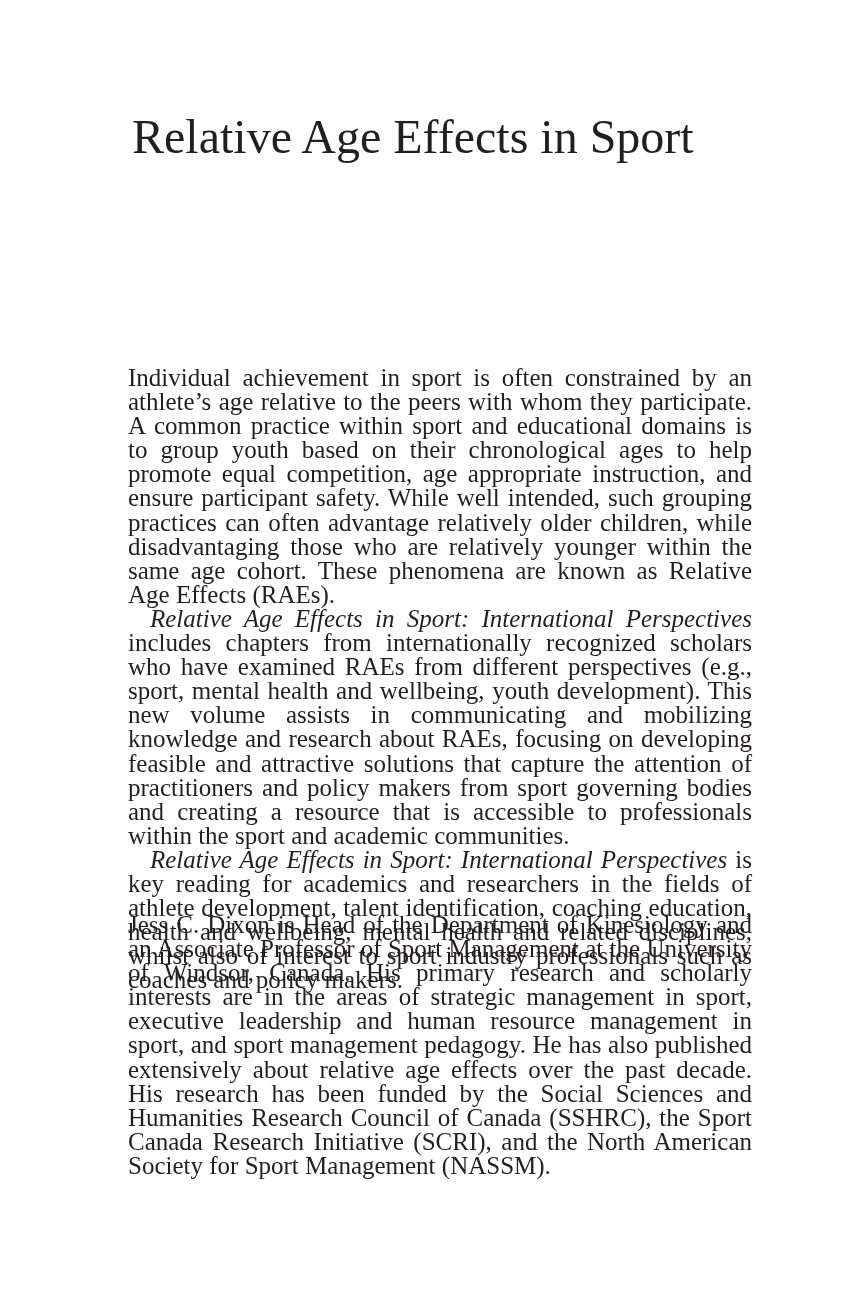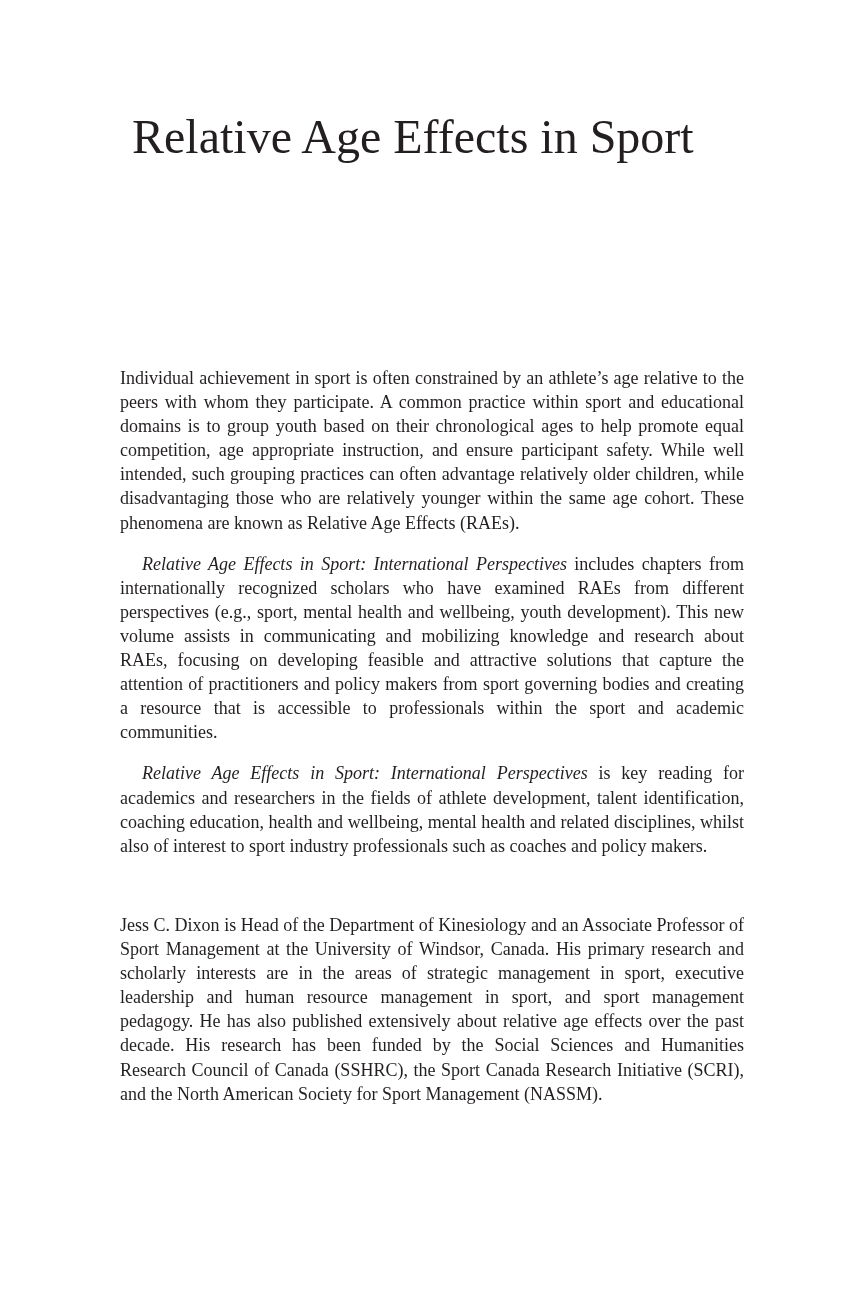--- a/index.html
+++ b/index.html
@@ -21,35 +21,34 @@
       top: 100px;
       margin: 12px;
       font-size: 48px;
       font-weight: normal;
       letter-spacing: 0px;
       line-height: 50px;
       white-space: nowrap;
     }
     .block {
       position: absolute;
-      left: 120px;
+      left: 128px;
       width: 624px;
-      font-size: 18px;
+      font-size: 25px;
       line-height: 24.1px;
       text-align: justify;
       hyphens: manual;
     }
     .description { top: 366px; }
     .bio { top: 913px; }
     .para {
       margin: 0;
     }
     .para.indent {
       text-indent: 22px;
-      margin-top: 17px;
     }
     .para em {
       font-style: italic;
     }
     .author-name {
       font-weight: normal;
     }
   </style>
 </head>
 <body>

